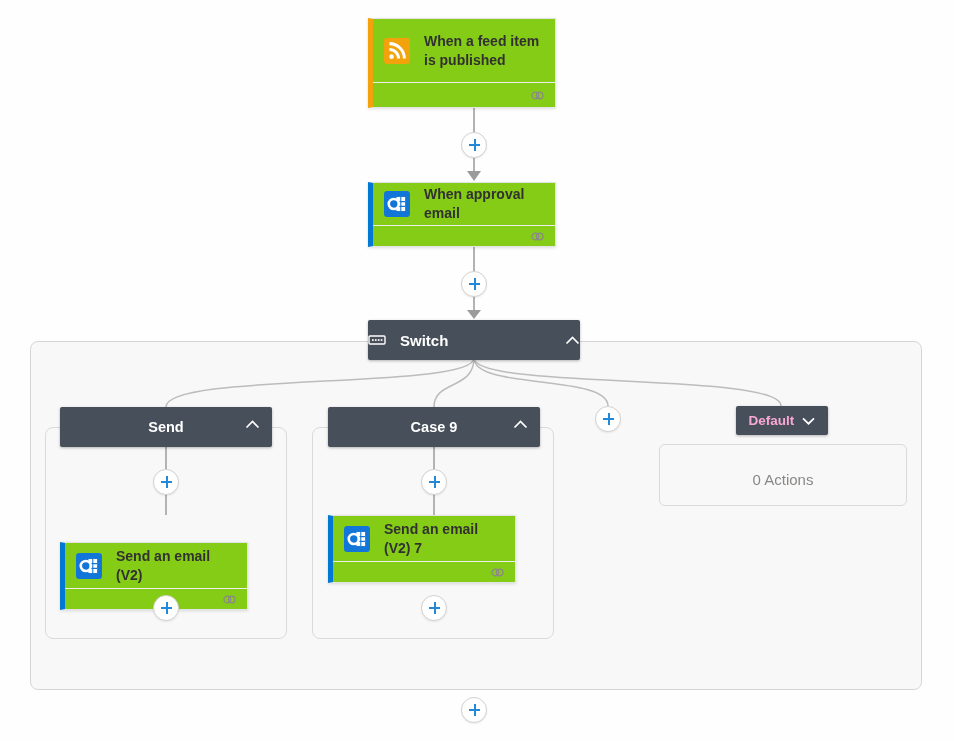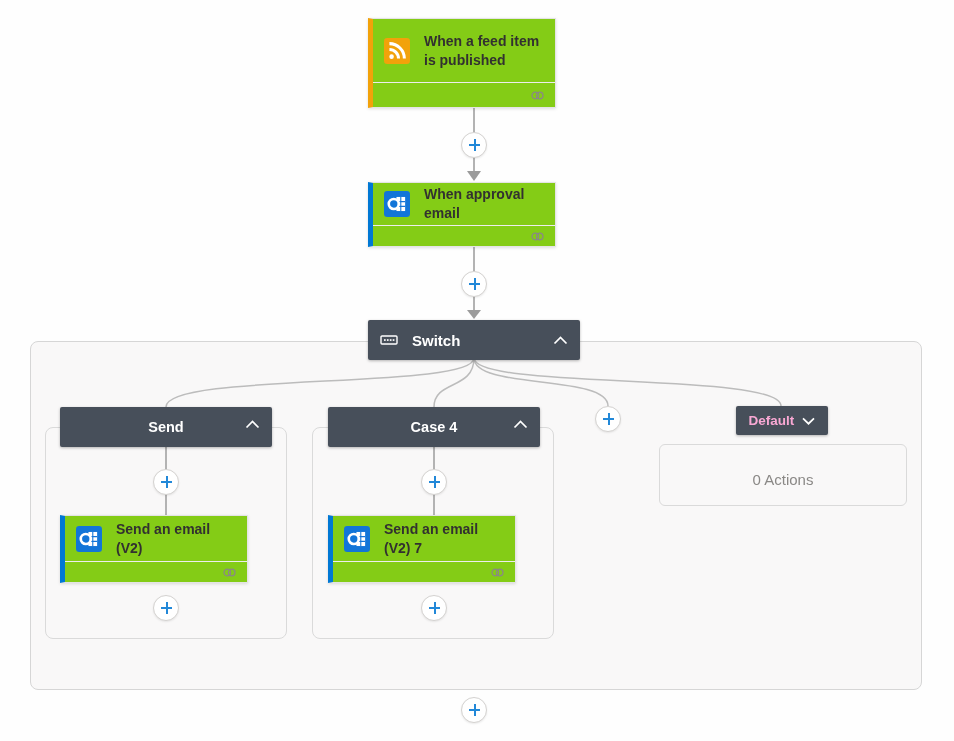--- a/index.html
+++ b/index.html
@@ -29,21 +29,21 @@
     position:absolute;left:0;right:0;top:26px;text-align:center;
     color:#8a8886;font-size:15px;
   }
 
   
   .block-header{
     position:absolute;height:40px;width:212px;background:#474f5a;color:#fff;
     border-radius:2px;display:flex;align-items:center;z-index:3;
     box-shadow:0 1px 3px rgba(0,0,0,.28);cursor:pointer;box-sizing:border-box;
   }
-  .switch-header{left:368px;top:320px;padding:0 12px;}
+  .switch-header{left:368px;top:320px;padding:0 0;}
   .switch-header .hlabel{font-size:15px;font-weight:700;margin-left:14px;}
   .switch-header .chev{margin-left:auto;display:flex;}
   .case-header{top:407px;justify-content:center;}
   .case-header .hlabel{font-size:14.5px;font-weight:700;}
   .case-header .chev{position:absolute;right:12px;top:13px;display:flex;}
   .default-header{
     position:absolute;left:736px;top:406px;width:92px;height:29px;
     background:#474f5a;color:#f9a8d4;border-radius:2px;display:flex;
     align-items:center;justify-content:center;gap:8px;z-index:3;
     box-shadow:0 1px 3px rgba(0,0,0,.28);cursor:pointer;
@@ -190,21 +190,21 @@
       <svg width="15" height="9" viewBox="0 0 15 9">
           <path d="M1.5 7.5 L7.5 1.5 L13.5 7.5" stroke="#fff" stroke-width="1.7" fill="none"></path>
         </svg>
     </span>
   </div>
   <button class="plus" style="left:153px;top:469px;">
     <svg width="14" height="14">
       <path d="M7 1 V13 M1 7 H13" stroke="#2288d8" stroke-width="2" fill="none"></path>
     </svg>
   </button>
-  <div class="card blue email-card" style="left:60px;">
+  <div class="card blue email-card" style="left:60px;margin-top:27px;">
     <div class="title-row">
       <span class="app-icon">
         <svg width="26" height="26" viewBox="0 0 24 24">
           <rect width="24" height="24" rx="3" fill="#1275d8"></rect>
           <rect x="11.5" y="5.5" width="8" height="13" fill="#fff"></rect>
           <path d="M11.5 9.8 h8 M11.5 14.2 h8 M15.5 5.5 v13" stroke="#1275d8" stroke-width="1"></path>
           <circle cx="9" cy="12" r="4.6" fill="#1275d8" stroke="#fff" stroke-width="2.4"></circle>
         </svg>
       </span>
       <span class="title">Send an email (V2)</span>
@@ -219,21 +219,21 @@
     </div>
   </div>
   <button class="plus" style="left:153px;top:595px;">
     <svg width="14" height="14">
       <path d="M7 1 V13 M1 7 H13" stroke="#2288d8" stroke-width="2" fill="none"></path>
     </svg>
   </button>
 
   <div class="case-scope" style="left:312px;"></div>
   <div class="block-header case-header" style="left:328px;">
-    <span class="hlabel">Case 4</span>
+    <span class="hlabel">Case 9</span>
     <span class="chev">
       <svg width="15" height="9" viewBox="0 0 15 9">
           <path d="M1.5 7.5 L7.5 1.5 L13.5 7.5" stroke="#fff" stroke-width="1.7" fill="none"></path>
         </svg>
     </span>
   </div>
   <button class="plus" style="left:421px;top:469px;">
     <svg width="14" height="14">
       <path d="M7 1 V13 M1 7 H13" stroke="#2288d8" stroke-width="2" fill="none"></path>
     </svg>

